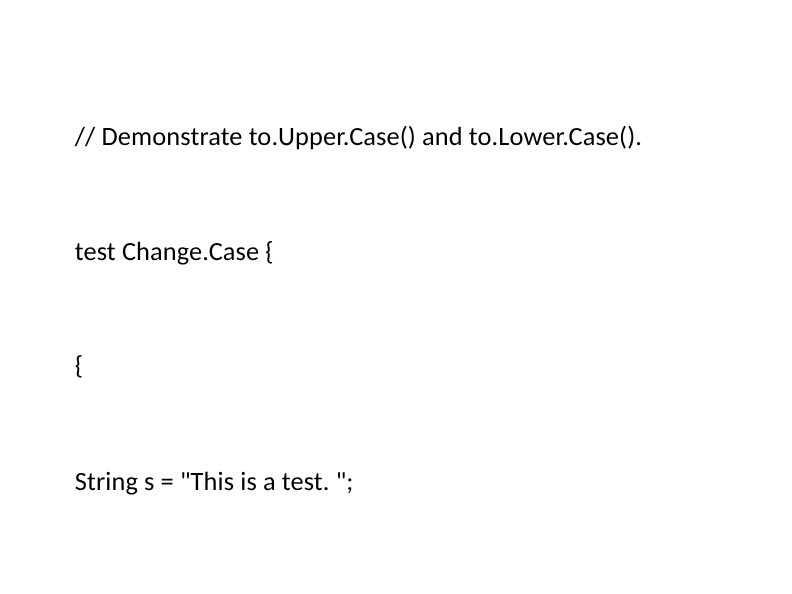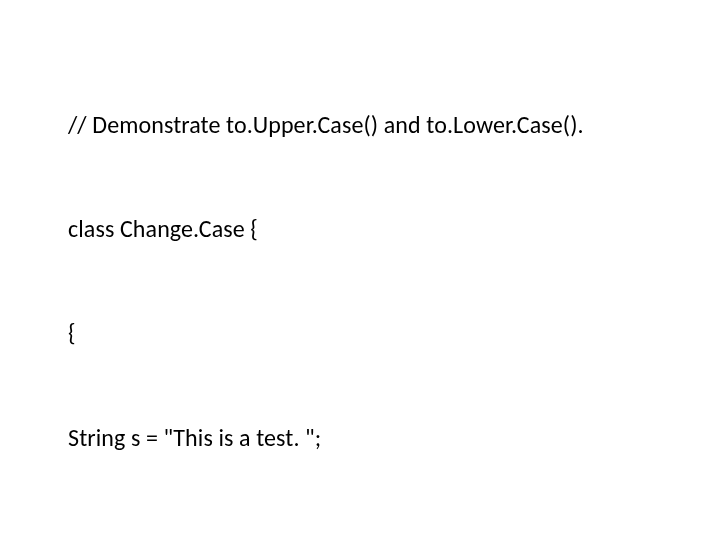--- a/index.html
+++ b/index.html
@@ -24,21 +24,21 @@
     font-family: Calibri, "Segoe UI", Arial, sans-serif;
     letter-spacing: 0.1px;
   }
 </style>
 </head>
 <body>
 
 <div class="slide">
   <div class="code-block">
     <div>// Demonstrate to.Upper.Case() and to.Lower.Case().</div>
-    <div>class Change.Case {</div>
+    <div>test Change.Case {</div>
     <div>{</div>
     <div>String s = "This is a test. ";</div>
     
     
     
     
     
     
     
   </div>

